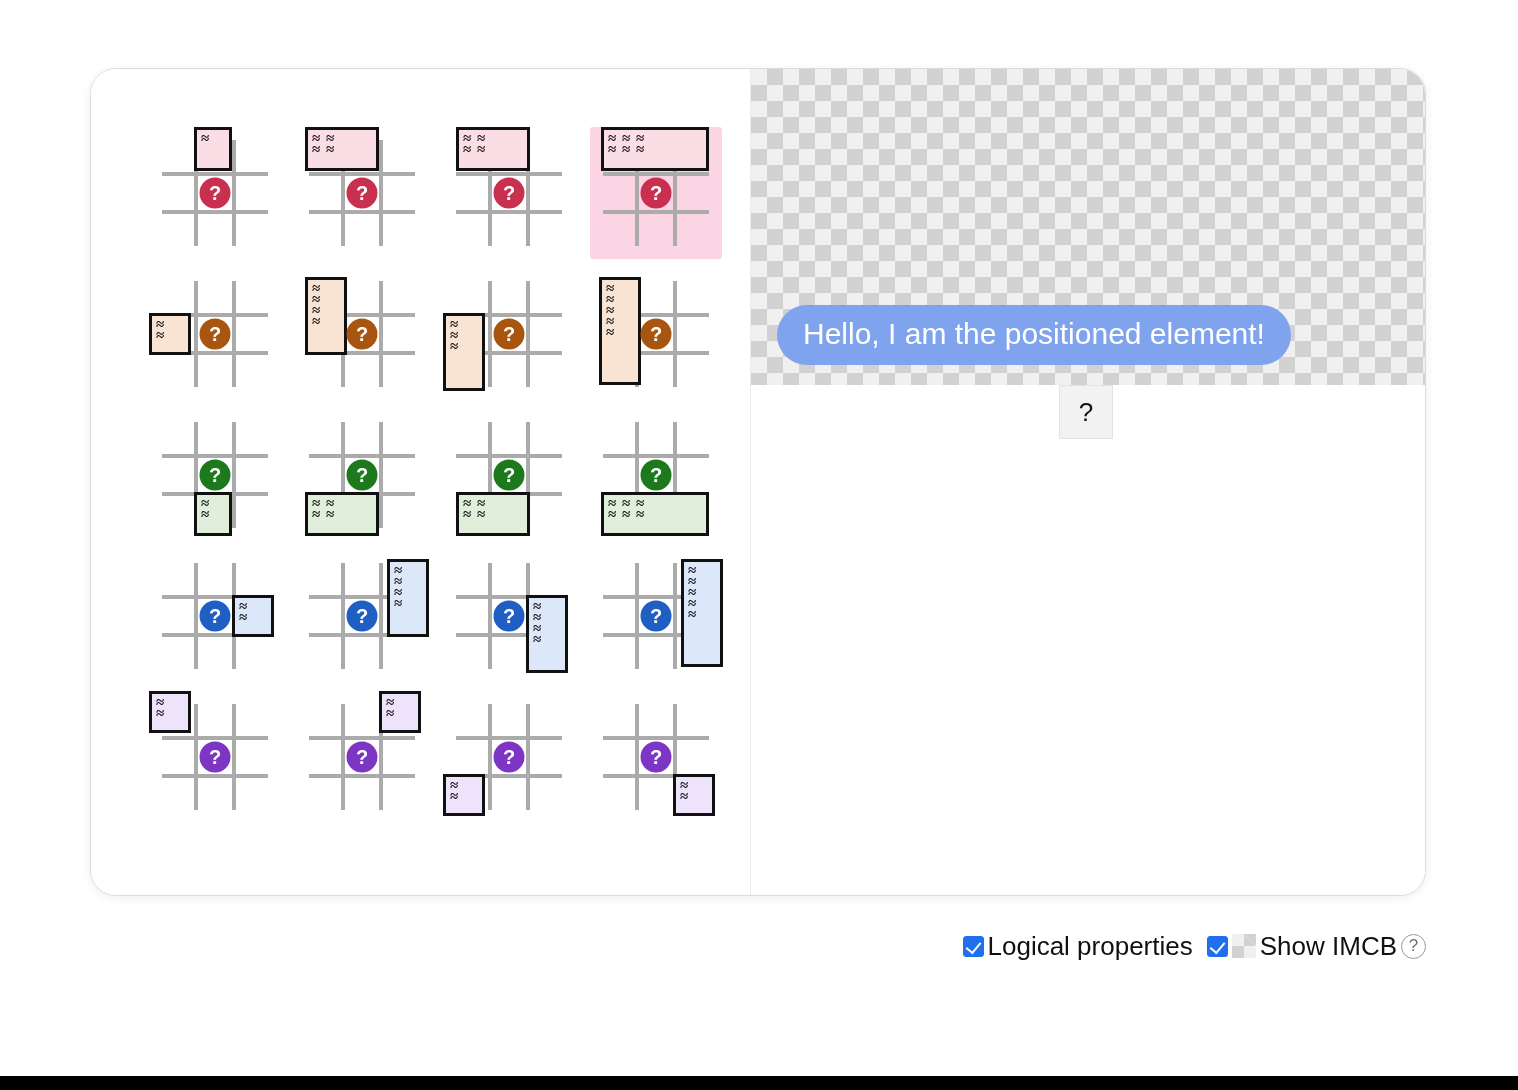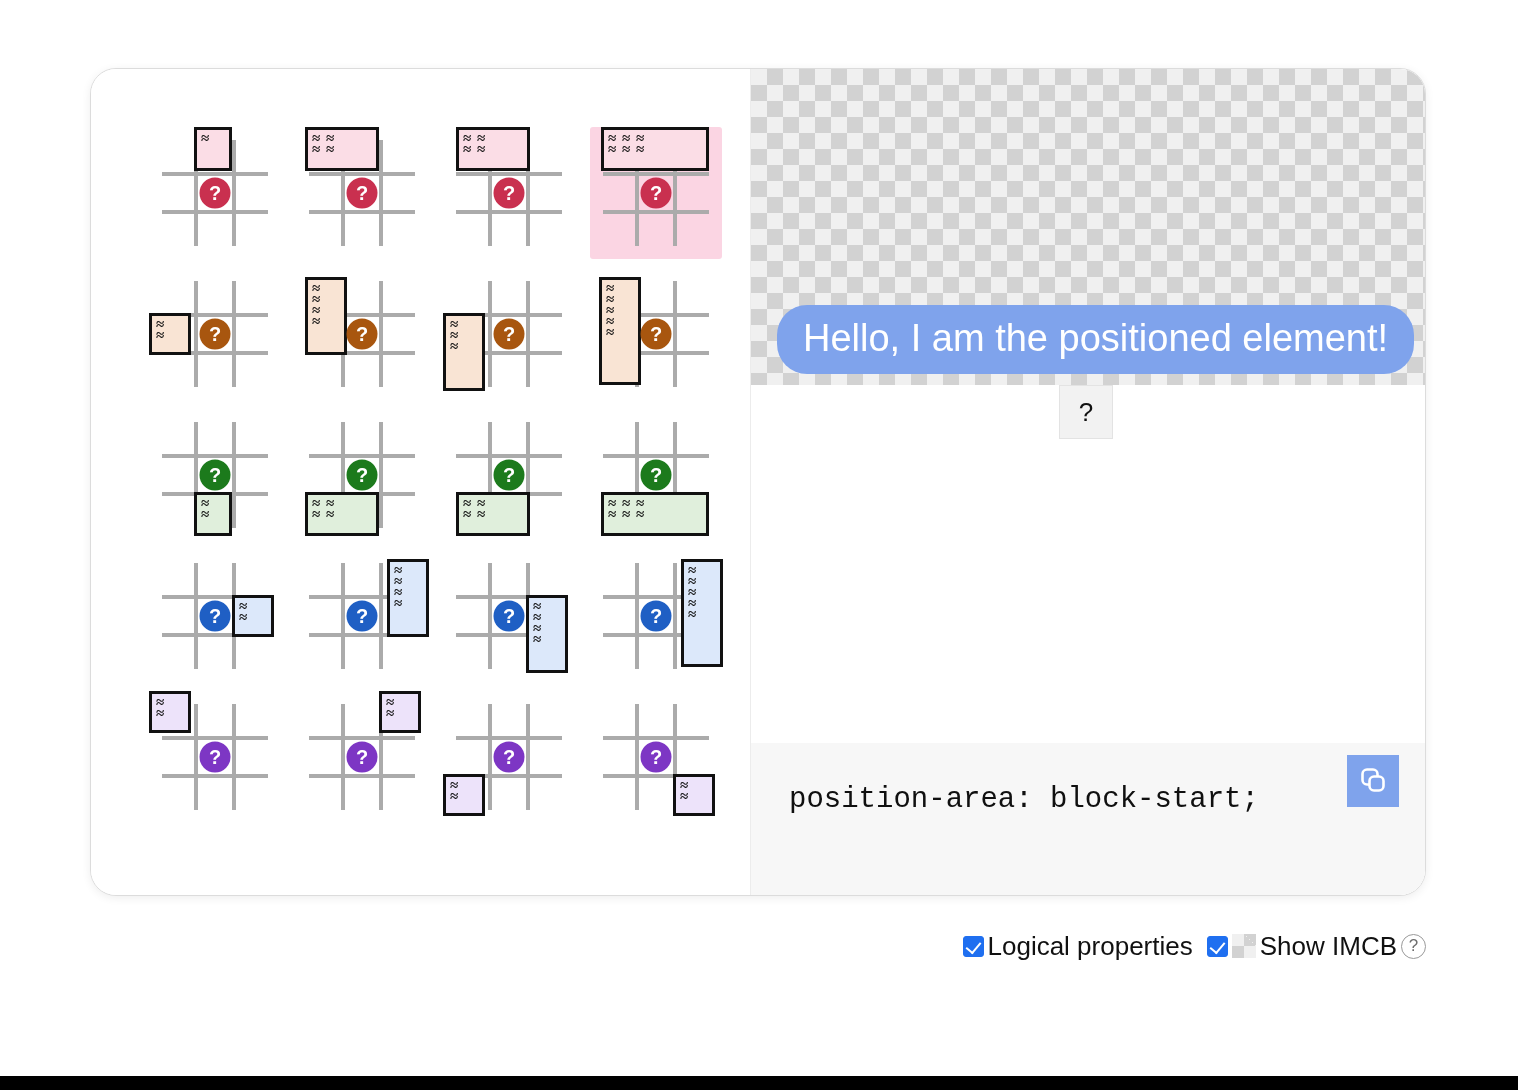--- a/index.html
+++ b/index.html
@@ -139,21 +139,21 @@
     background-size: 32px 32px;
     background-position: 0 0, 16px 16px;
   }
   .bubble {
     position: absolute;
     left: 26px; top: 236px;
     background: #7FA3EC;
     color: #ffffff;
     border-radius: 30px;
     padding: 12px 26px 14px;
-    font-size: 38px;
+    font-size: 30px;
     font-family: "Liberation Sans", sans-serif;
     white-space: nowrap;
     z-index: 4;
   }
   .anchor-chip {
     position: absolute;
     left: 308px; top: 316px;
     width: 54px; height: 54px;
     background: #f2f2f2;
     border: 1px solid #e3e3e3;
@@ -528,31 +528,20 @@
   </div>
 
   <div class="preview-pane">
 
     <div class="imcb"></div>
 
     <div class="bubble">Hello, I am the positioned element!</div>
 
     <div class="anchor-chip">?</div>
 
-    <div class="code-panel">
-      <div class="code-text">position-area: block-start;</div>
-      <button class="copy-btn">
-        <span>
-          <svg width="30" height="30" viewBox="0 0 30 30" aria-hidden="true">
-            <rect x="4.5" y="4.5" width="15" height="15" rx="4.5" fill="none" stroke="#ffffff" stroke-width="2.6"></rect>
-            <rect x="11.5" y="11.5" width="14" height="14" rx="4.5" fill="#7FA3EC" stroke="#ffffff" stroke-width="2.6"></rect>
-          </svg>
-        </span>
-      </button>
-    </div>
   </div>
 </div>
 
 <div class="footer">
   <input type="checkbox" class="cb" id="cb-logical" checked="" style="">
   <label for="cb-logical">Logical properties</label>
   <span class="gap-s"></span>
   <input type="checkbox" class="cb" id="cb-imcb" checked="" style="">
   <span class="swatch"></span>
   <label for="cb-imcb">Show IMCB</label>

